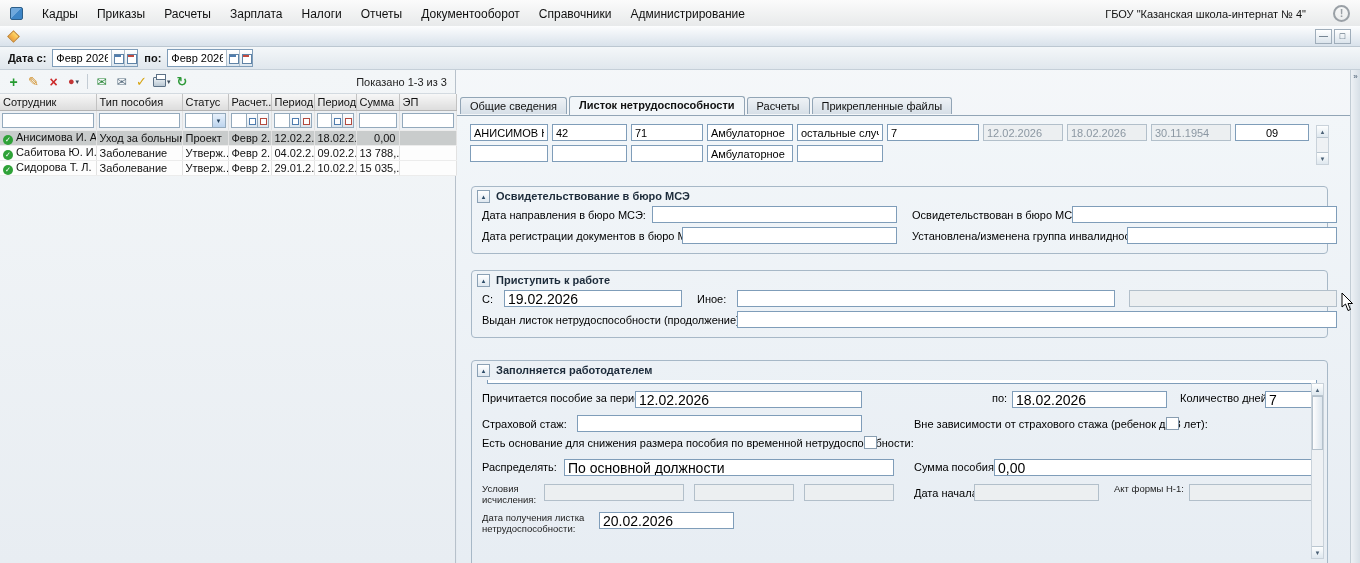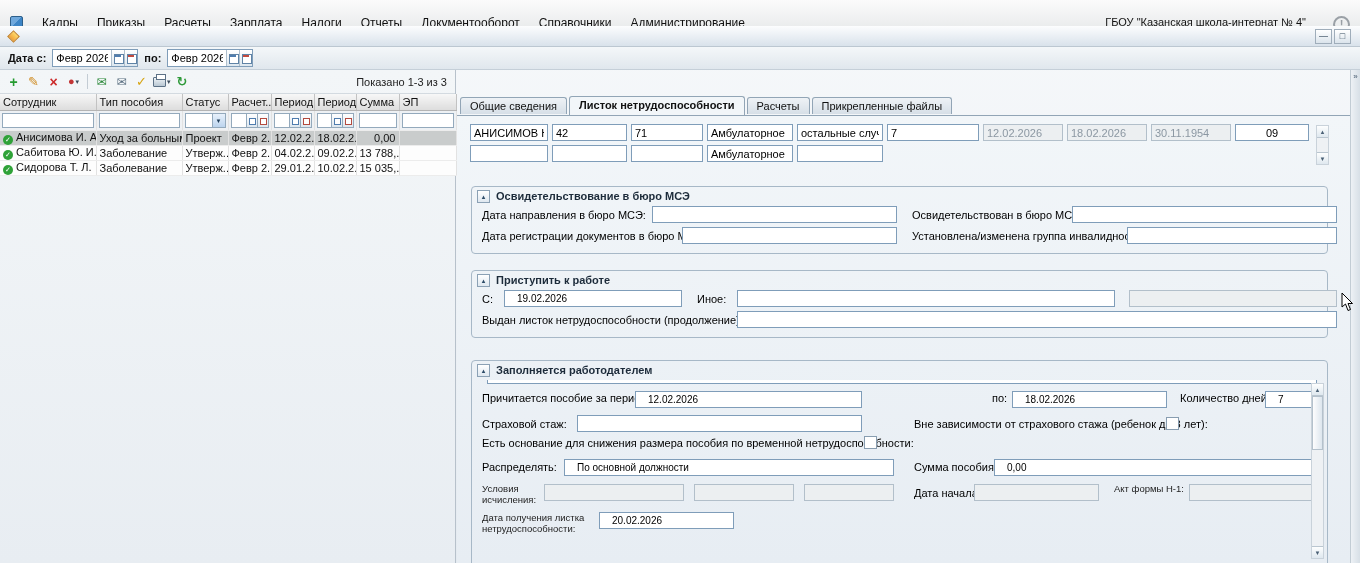--- a/index.html
+++ b/index.html
@@ -1,20 +1,20 @@
 <!DOCTYPE html>
 <html><head>
 <meta charset="utf-8">
 <style>
 *{margin:0;padding:0;box-sizing:border-box}
 html,body{background:#cfd6dc}
 .screen{position:relative;width:1360px;height:563px;overflow:hidden;font-family:"Liberation Sans","DejaVu Sans",sans-serif;font-size:11px;color:#111;background:linear-gradient(180deg,#f7f9fb,#e4eaf0)}
 
 
-.menubar{position:absolute;top:0;left:0;right:0;height:28px;background:linear-gradient(#fbfbfb,#e7e9ea);border-bottom:1px solid #c6c9cc;display:flex;align-items:flex-start;gap:19px;padding:16px 10px;z-index:5}
+.menubar{position:absolute;top:0;left:0;right:0;height:28px;background:linear-gradient(#fbfbfb,#e7e9ea);border-bottom:1px solid #c6c9cc;display:flex;align-items:center;gap:19px;padding:4px 10px;z-index:5}
 .app-icon{width:13px;height:13px;display:inline-block;background:linear-gradient(135deg,#6fa8dc 50%,#3d85c6 50%);border:1px solid #2d5f8a;border-radius:2px;flex:none}
 .menu-item{font-size:12px;cursor:default;white-space:nowrap}
 .org-name{margin-left:auto;font-size:11px;white-space:nowrap}
 .info-circle{width:17px;height:17px;border:2px solid #9aa0a6;border-radius:50%;color:#9aa0a6;font-weight:bold;font-size:11px;line-height:13px;text-align:center;margin-left:8px;flex:none}
 
 
 .titlebar{position:absolute;top:26px;left:0;right:0;height:21px;background:linear-gradient(#fcfdfe,#d9e2eb);border-bottom:1px solid #bcc7d1;display:flex;align-items:center;gap:7px;padding:0 9px;z-index:5}
 .title-icon{width:9px;height:9px;background:linear-gradient(#ffd967,#ef9f38);border:1px solid #c07c1d;transform:rotate(45deg);margin-right:2px;flex:none}
 .title-text{font-weight:bold;color:#222;white-space:nowrap}
 .win-controls{margin-left:auto;display:flex;gap:2px}
@@ -92,21 +92,21 @@
 .sb-emp{right:3px;top:22px;height:176px}
 
 
 .group{position:relative;margin:0 14px 16px 6px;border:1px solid #a7b8c7;border-radius:4px}
 .group-head{display:flex;align-items:center;gap:6px;height:18px;padding:0 5px;font-weight:bold;color:#1c2b3a}
 .gcol{width:13px;height:13px;border:1px solid #8ba1b5;background:linear-gradient(#fff,#dfe8f0);font-size:7px;line-height:11px;text-align:center;color:#2e4d69;flex:none;cursor:pointer;font-weight:normal}
 .gbody{padding:1px 0 5px}
 .grow{position:relative;height:21px}
 .lab{position:absolute;top:3px;white-space:nowrap;color:#000}
 .lab2{position:absolute;top:0;font-size:9.5px;line-height:11px;white-space:normal;color:#222}
-.fi{position:absolute;top:0;height:17px;border:1px solid #7f9db9;background:#fff;font-family:"Liberation Sans",sans-serif;font-size:10px;padding:0 12px;outline:0}
+.fi{position:absolute;top:0;height:17px;border:1px solid #7f9db9;background:#fff;font-family:"Liberation Sans",sans-serif;font-size:14px;padding:0 3px;outline:0}
 .fi.dis{background:#eceff1;border-color:#b2bfca;color:#8b97a2}
 .cb{position:absolute;top:2px;width:13px;height:13px;border:1px solid #889db0;background:#fff;cursor:pointer}
 .group-employer{min-height:218px;margin-bottom:0}
 .clip-row{position:relative;height:9px;overflow:hidden}
 .clip-inner{position:absolute;left:0;right:0;top:-13px;height:21px}
 
 
 .cursor{position:absolute;left:1341px;top:292px;z-index:99}
 </style>
 </head>

